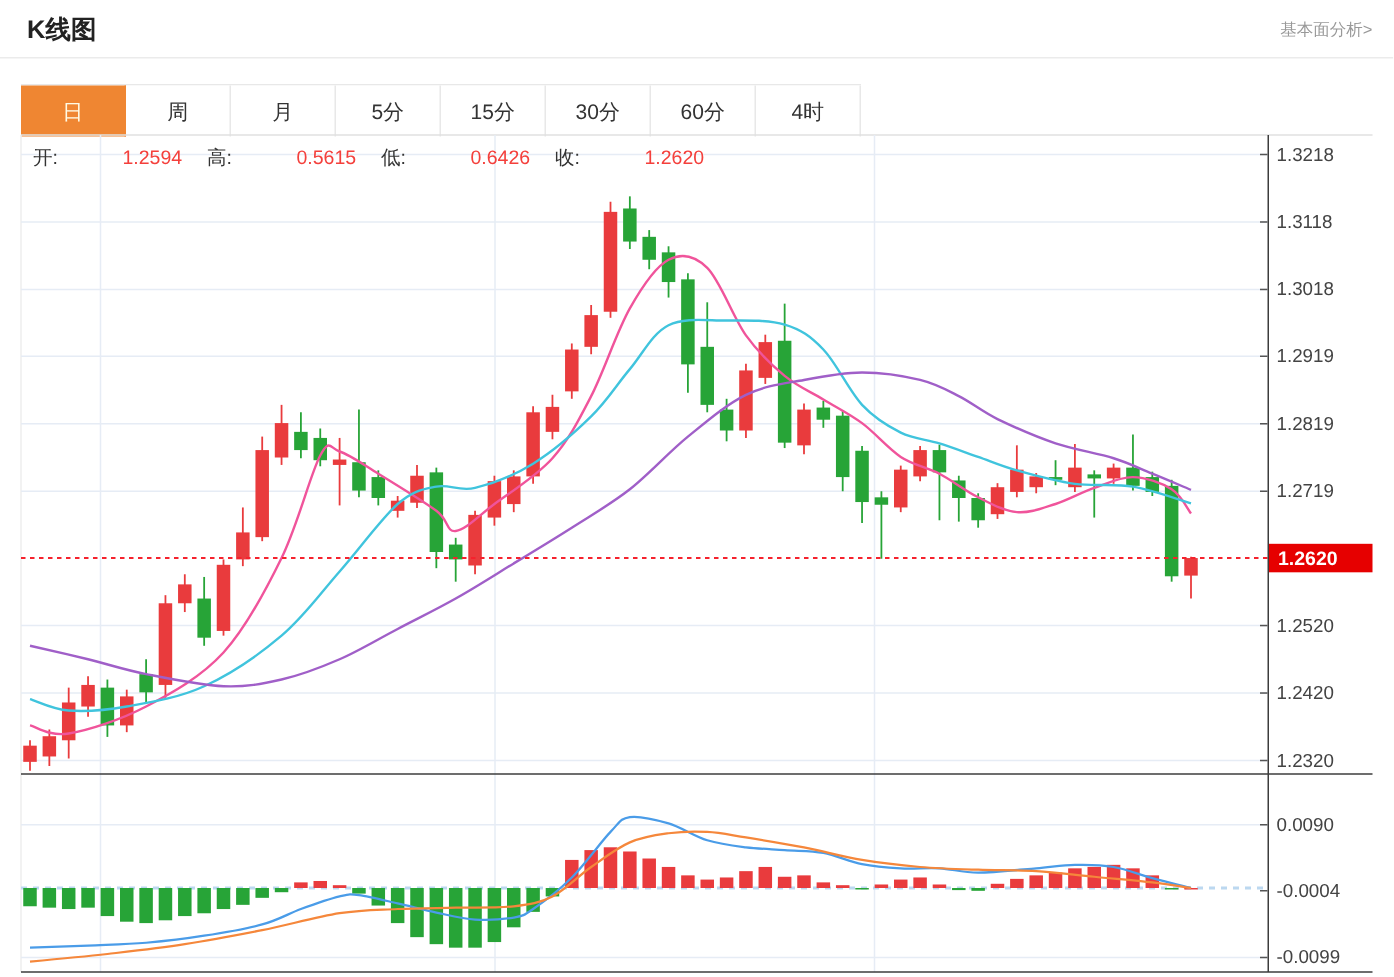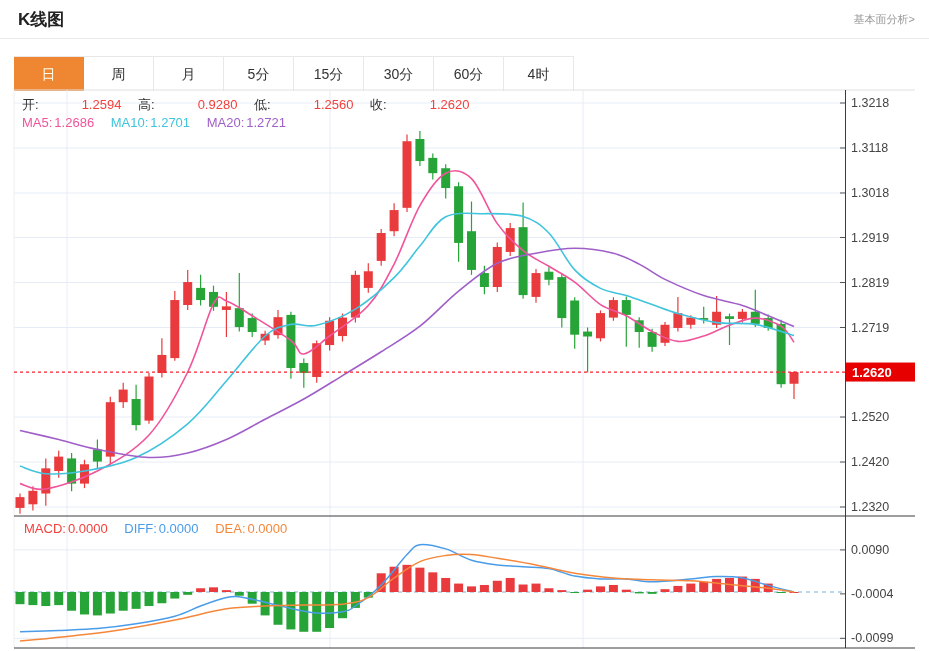--- a/index.html
+++ b/index.html
@@ -295,29 +295,19 @@
         <text x="851" y="553.88" fill="#444444" font-size="12.5">0.0090</text>
         <line x1="840" y1="593.872" x2="845" y2="593.872" stroke="#555"></line>
         <text x="851" y="597.872" fill="#444444" font-size="12.5">-0.0004</text>
         <line x1="840" y1="638.332" x2="845" y2="638.332" stroke="#555"></line>
         <text x="851" y="642.332" fill="#444444" font-size="12.5">-0.0099</text>
       </g>
     </svg>
 
   <div class="overlay ohlc-row">
     <span class="grp"><span class="lbl">开:</span><span class="val">1.2594</span></span>
-    <span class="grp"><span class="lbl">高:</span><span class="val">0.9280</span></span>
-    <span class="grp"><span class="lbl">低:</span><span class="val">1.2560</span></span>
+    <span class="grp"><span class="lbl">高:</span><span class="val">0.5615</span></span>
+    <span class="grp"><span class="lbl">低:</span><span class="val">0.6426</span></span>
     <span class="grp"><span class="lbl">收:</span><span class="val">1.2620</span></span>
   </div>
 
-  <div class="overlay ma-row">
-    <span class="grp" id="ma5-grp" style="color: rgb(240, 84, 155);"><span class="lbl">MA5:</span><span>1.2686</span></span>
-    <span class="grp" id="ma10-grp" style="color: rgb(64, 196, 221);"><span class="lbl">MA10:</span><span>1.2701</span></span>
-    <span class="grp" id="ma20-grp" style="color: rgb(160, 95, 200);"><span class="lbl">MA20:</span><span>1.2721</span></span>
-  </div>
-
-  <div class="overlay macd-row">
-    <span class="grp" id="macd-grp" style="color: rgb(244, 64, 60);"><span class="lbl">MACD:</span><span>0.0000</span></span>
-    <span class="grp" id="diff-grp" style="color: rgb(74, 156, 232);"><span class="lbl">DIFF:</span><span>0.0000</span></span>
-    <span class="grp" id="dea-grp" style="color: rgb(245, 135, 59);"><span class="lbl">DEA:</span><span>0.0000</span></span>
-  </div>
+
 </div>
 
 </body></html>

